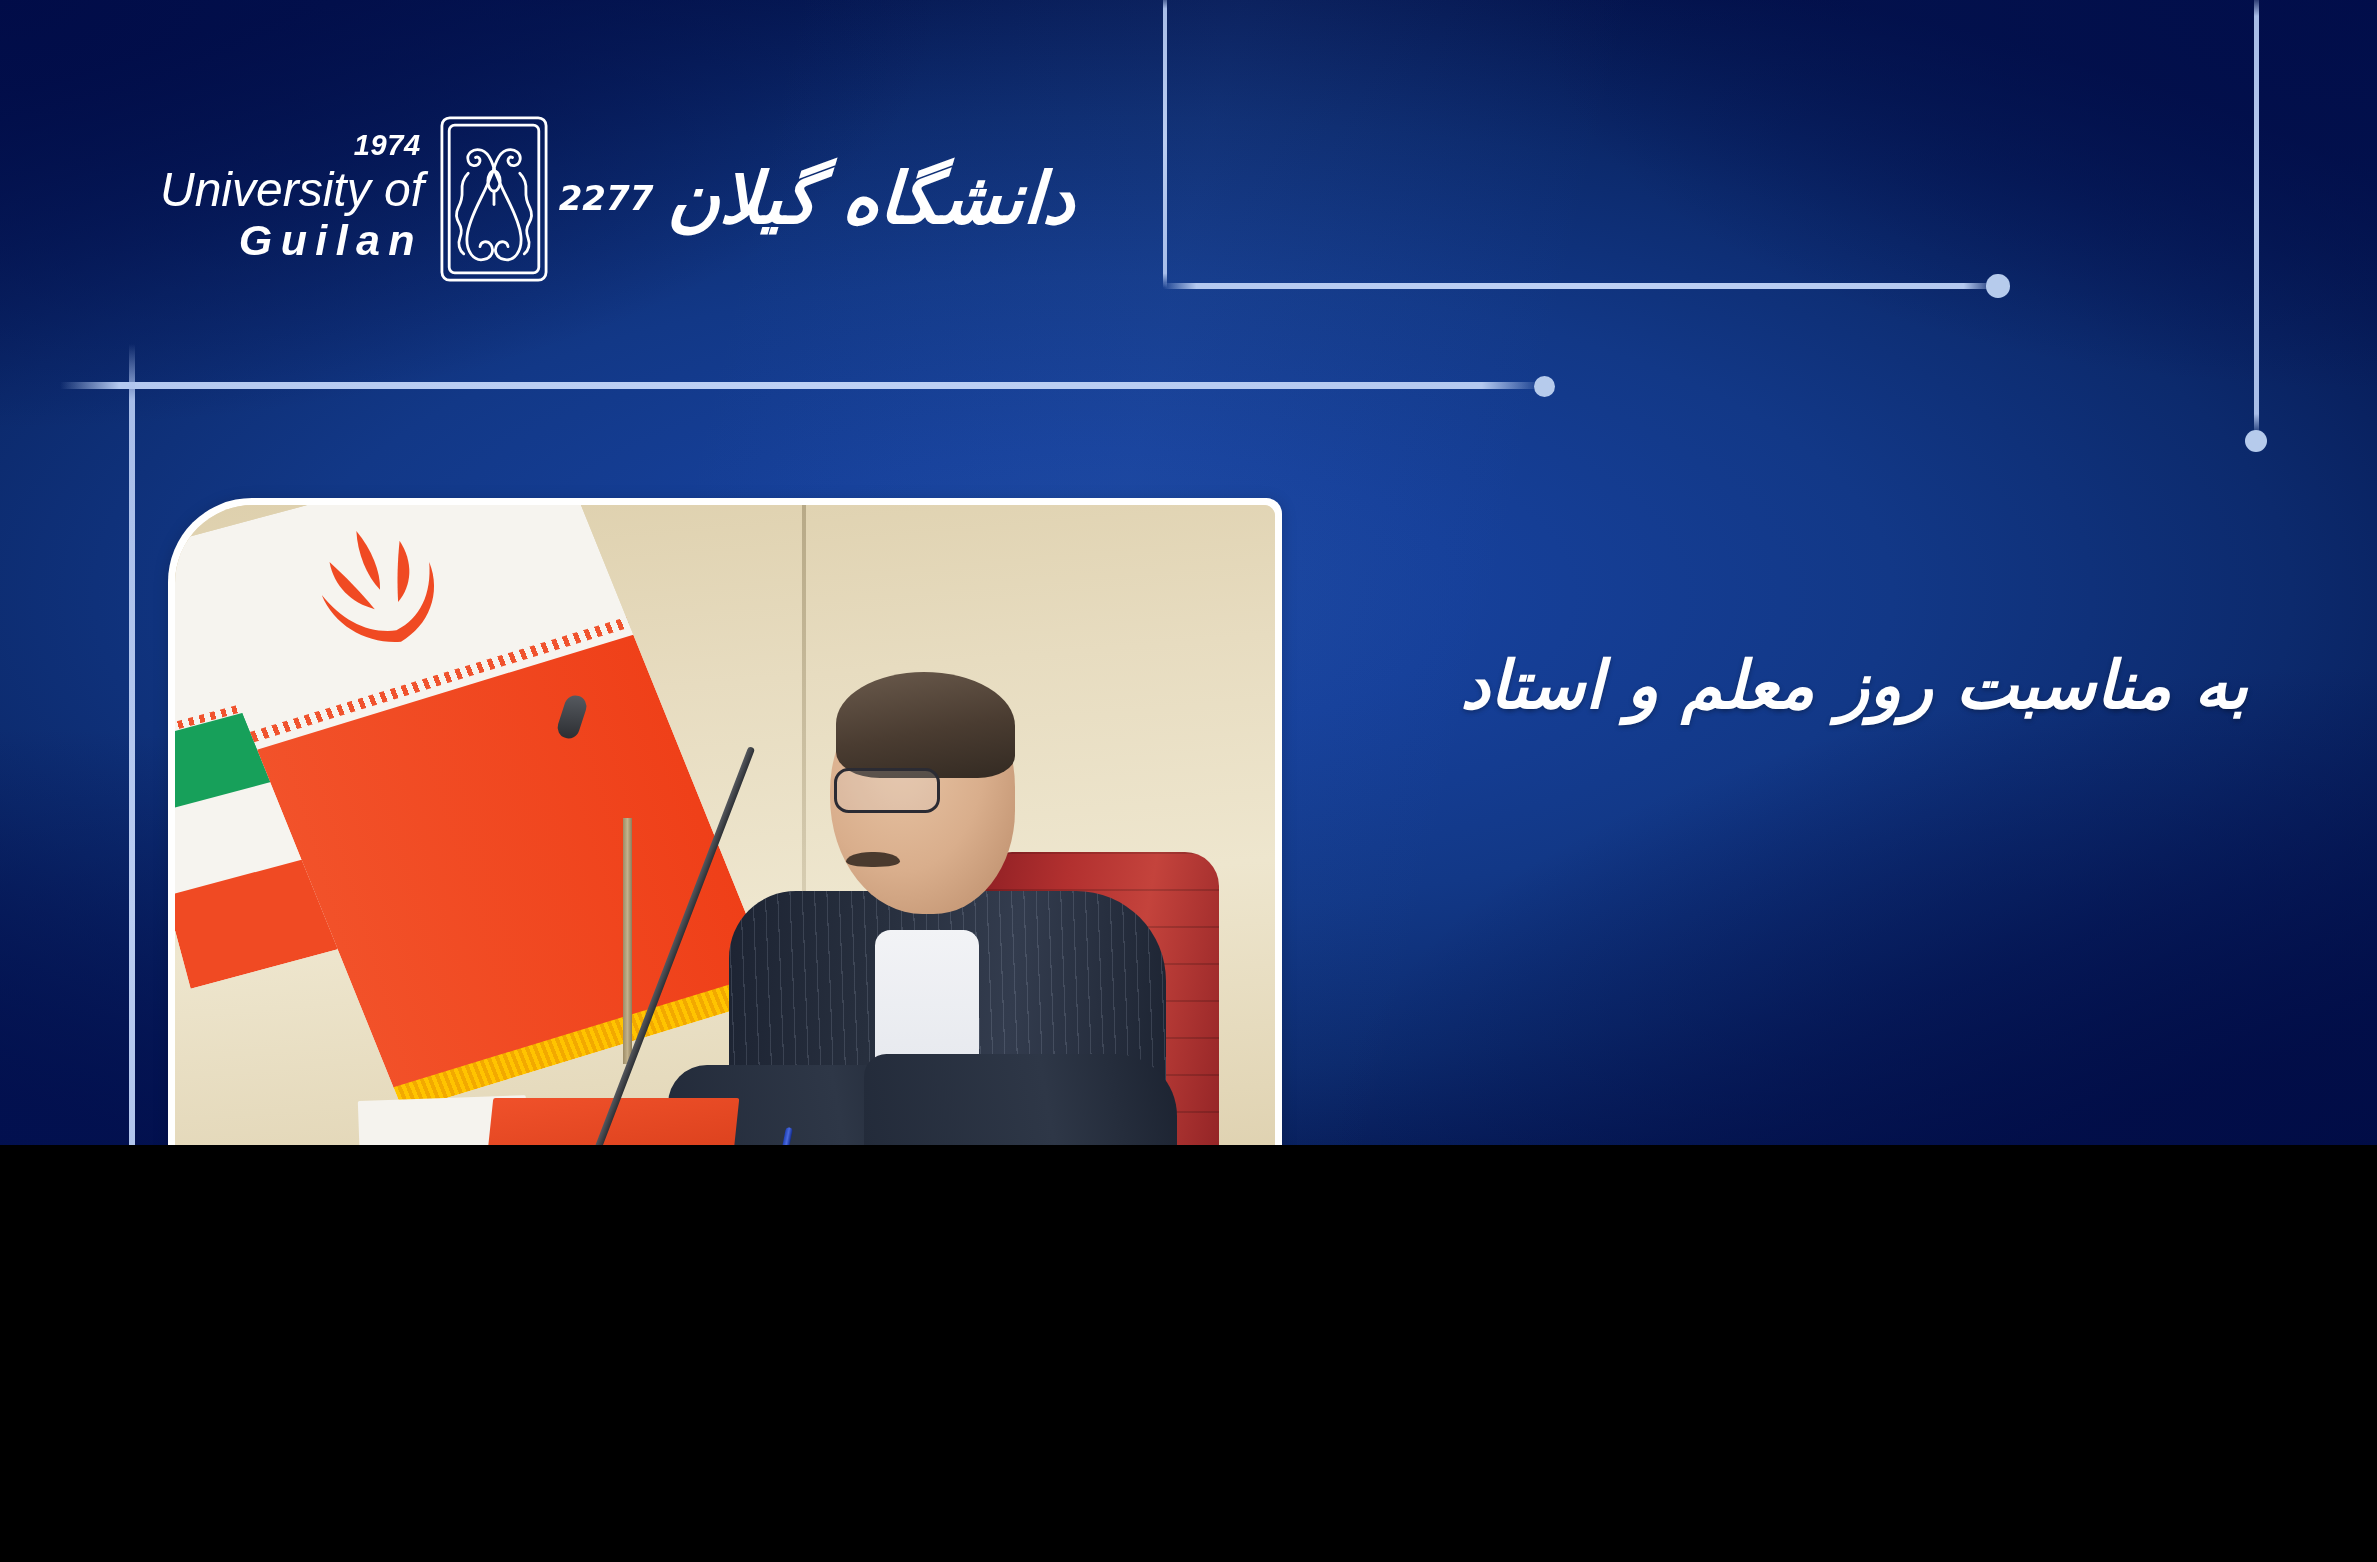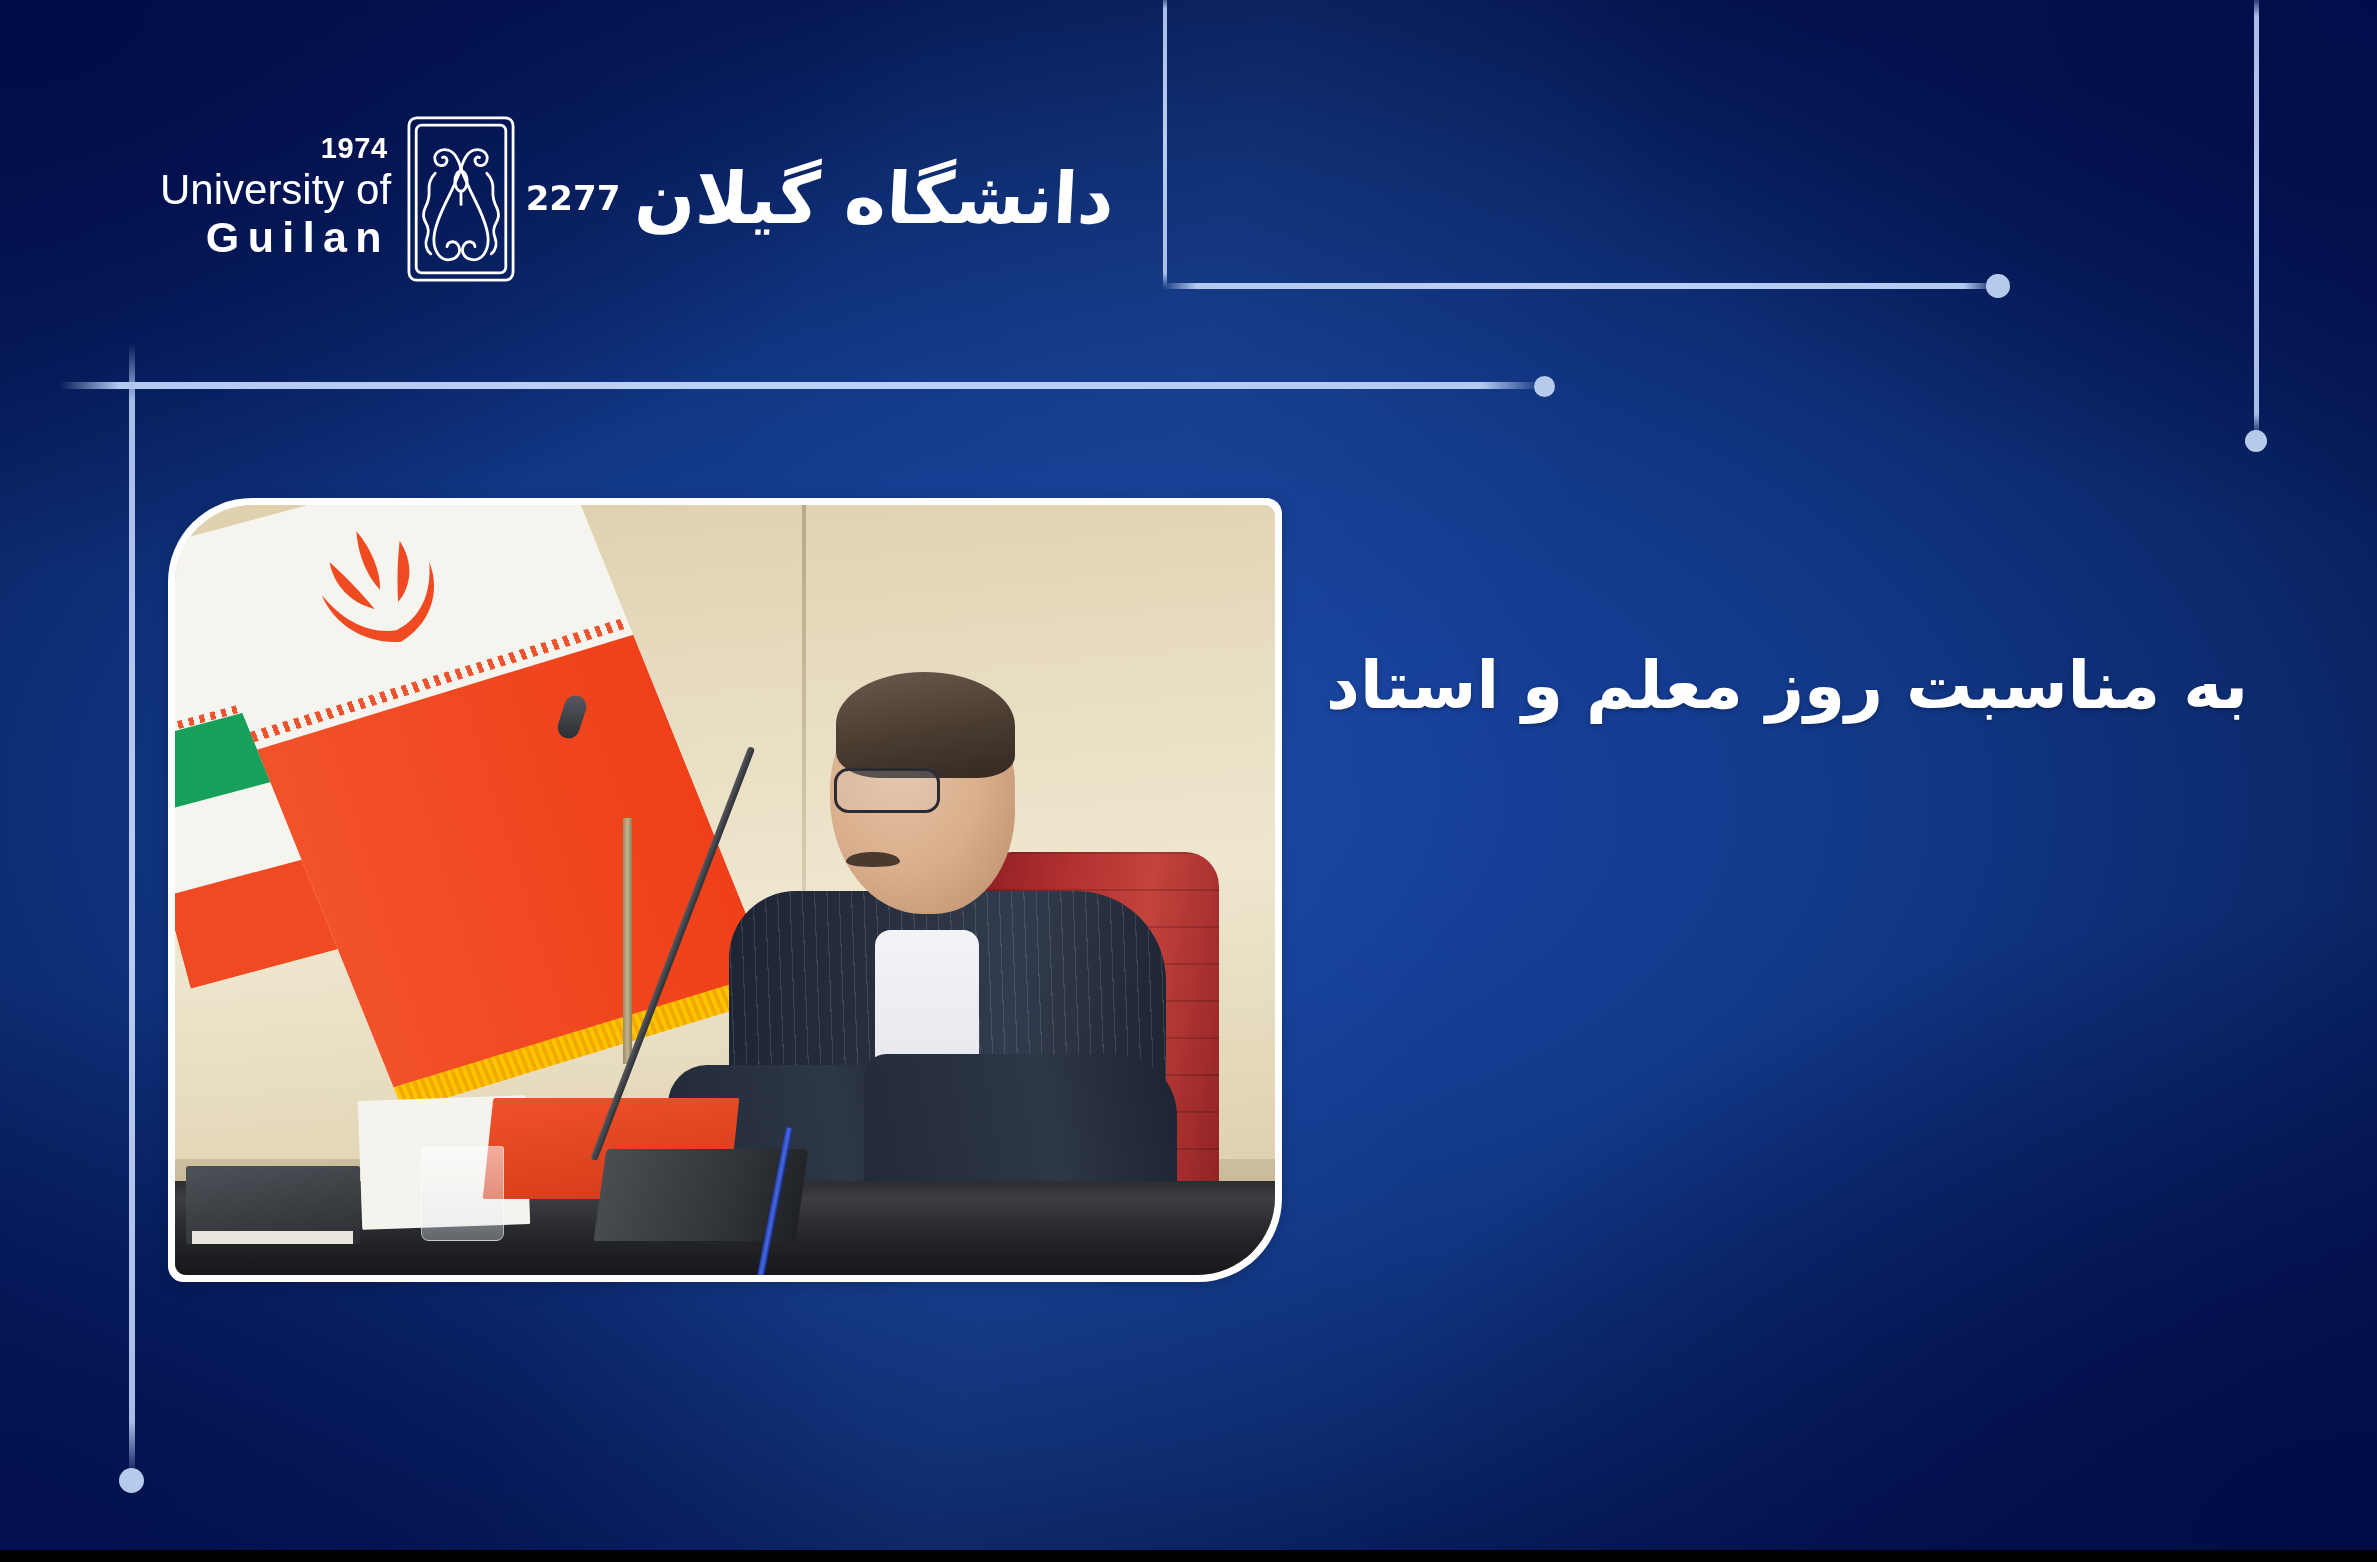--- a/index.html
+++ b/index.html
@@ -1,24 +1,25 @@
 <!DOCTYPE html>
 <html lang="fa" dir="rtl" style="font-size:9px"><head>
 <meta charset="utf-8">
 <title>University of Guilan Announcement Banner</title>
 <style>
   html,body{margin:0;padding:0;background:#000;}
   *{box-sizing:border-box;}
 
   #stage{
     position:relative;
-    width:2377px;height:1550px;
+    width:2377px;height:1145px;
     overflow:hidden;
     font-family:"Liberation Sans","DejaVu Sans",sans-serif;
     background:#be185d;
+    font-style:italic;
   }
 
   
   .bg-base{
     position:absolute;inset:0;
     background:
       radial-gradient(ellipse 70% 58% at 46% 52%, #1b47a0 0%, #16409a 22%, #123887 48%, #0c2a6d 72%, #061a55 90%, #03114a 100%);
   }
   .bg-corner-tl{
     position:absolute;inset:0;
@@ -65,21 +66,21 @@
   .logo-en{
     display:flex;flex-direction:column;align-items:flex-end;justify-content:center;
     color:#ffffff;line-height:1;
     padding-bottom:3.4px;
   }
   .logo-year{
     font-size:29px;font-weight:bold;letter-spacing:0.6px;
     margin-right:3.4px;margin-bottom:5.6px;
   }
   .logo-univ{
-    font-size:42px;font-weight:400;letter-spacing:0px;
+    font-size:48px;font-weight:400;letter-spacing:0px;
     margin-bottom:5.6px;
   }
   .logo-guilan{
     font-size:43px;font-weight:bold;letter-spacing:8.4px;
     padding-right:1.1px;
   }
   .logo-emblem{
     width:110px;height:168px;margin:0 10px 0 14.6px;flex:none;
   }
   .logo-fa{

